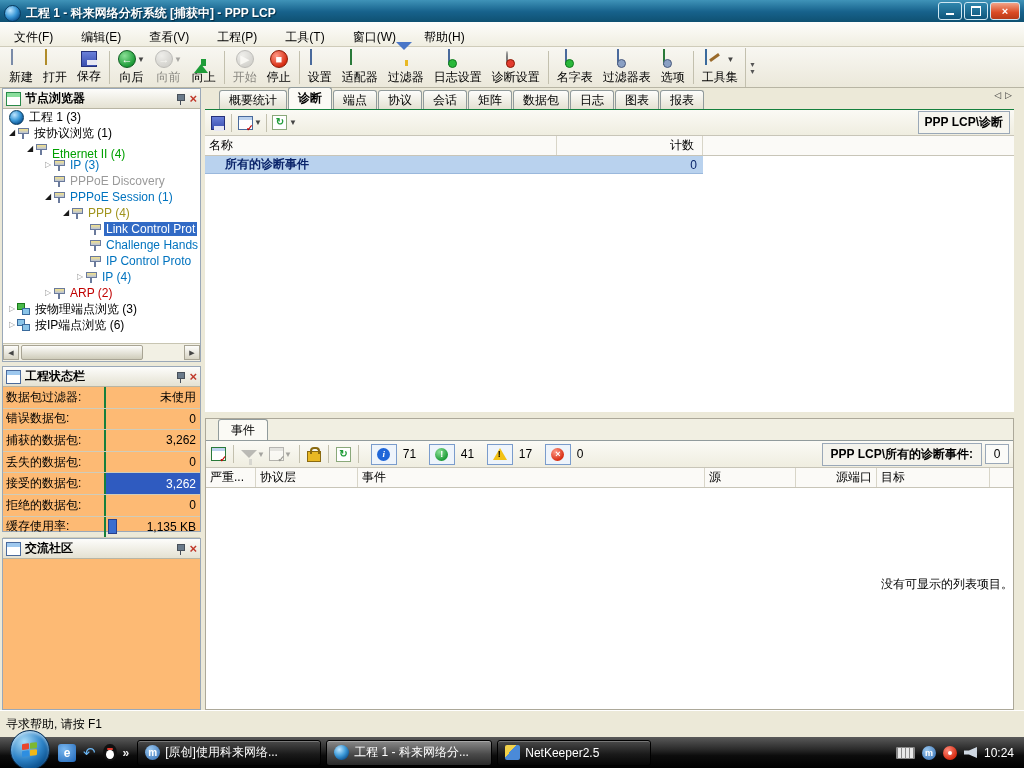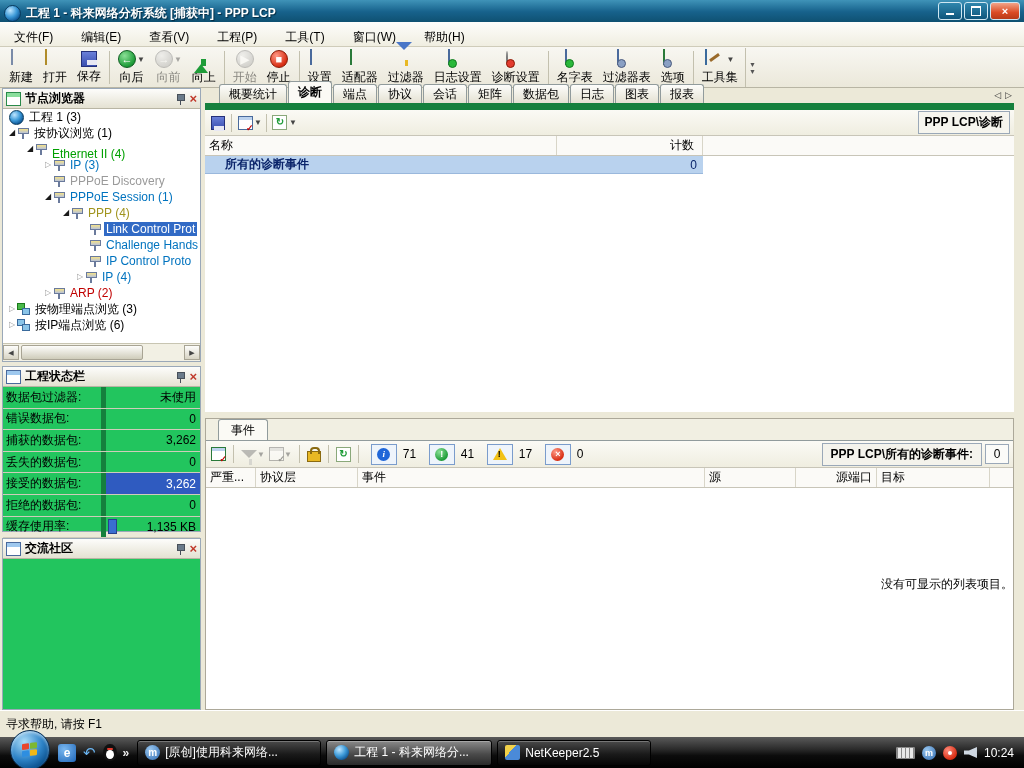--- a/index.html
+++ b/index.html
@@ -48,21 +48,21 @@
   .dot-badge::before{content:"";position:absolute;left:0px;bottom:0px;width:7px;height:7px;border-radius:50%;}
   .dot-green::before{background:#2ab83a;border:1px solid #117a1e;}
   .dot-red::before{background:#e23b2e;border:1px solid #8a1a06;}
   .dot-gear::before{background:#8aa0c4;border:1px solid #4a5a7c;}
   .ic-funnel{width:0;height:0;border-left:8px solid transparent;border-right:8px solid transparent;border-top:8px solid #4a77c8;margin:2px auto 0;}
   .ic-funnel::after{content:"";position:absolute;left:9px;top:10px;width:3px;height:6px;background:#e8b824;}
   .ic-tools{width:16px;height:12px;background:linear-gradient(#cfe2f4,#7aa8d4);border:1px solid #3a6a9c;margin:2px auto 0;}
   .ic-tools::after{content:"";position:absolute;left:4px;top:6px;width:11px;height:3px;background:#9a6a2a;transform:rotate(-35deg);}
   .tb-overflow{width:13px;display:flex;flex-direction:column;align-items:center;justify-content:center;color:#555;font-size:7px;margin-left:2px;border-left:1px solid #c3c0ae;}
   
-  .panel{position:absolute;left:2px;width:199px;border:1px solid #9aa8b8;background:#22c55e;box-sizing:border-box;}
+  .panel{position:absolute;left:2px;width:199px;border:1px solid #9aa8b8;background:#fdba74;box-sizing:border-box;}
   .phead{height:20px;background:linear-gradient(#fdfdfb,#e4e1d2);border-bottom:1px solid #b8b5a4;
     display:flex;align-items:center;padding:0 3px;gap:4px;box-sizing:border-box;}
   .phead .ptitle{flex:1;font-weight:bold;white-space:nowrap;overflow:hidden;}
   .picon{width:13px;height:12px;flex:none;border:1px solid #4a6a9c;background:linear-gradient(#9ec8ee 4px,#fff 4px);}
   .picon.greenish{border-color:#2a8a4a;background:linear-gradient(#8ade9c 4px,#fff 4px);}
   .pin{width:9px;height:12px;position:relative;flex:none;}
   .pin::before{content:"";position:absolute;left:1px;top:1px;width:6px;height:5px;background:#6a7a8a;border:1px solid #48505a;}
   .pin::after{content:"";position:absolute;left:4px;top:7px;width:1px;height:5px;background:#48505a;}
   .pclose{color:#c0392b;font-weight:bold;font-size:13px;line-height:12px;flex:none;}
   
@@ -82,27 +82,27 @@
     background:radial-gradient(circle at 35% 30%,#bfe6ff,#3d9ad8 45%,#0b4f8e 80%);border:1px solid #083a5e;}
   .tl{padding:0 2px;}
   .c-green{color:#00a000;margin-top:9px;} .c-blue{color:#0073bf;} .c-gray{color:#9a9a9a;}
   .c-olive{color:#a0941e;} .c-red{color:#c00000;} .c-black{color:#000;}
   .tl.sel{background:#316ac5;color:#fff;}
   .hscroll{position:absolute;left:0;bottom:0;right:0;height:17px;background:#f2f0e4;border-top:1px solid #c8c5b2;display:flex;align-items:center;}
   .harrow{width:16px;height:15px;background:linear-gradient(#fdfdfb,#d8d4c4);border:1px solid #a8a494;font-size:7px;display:flex;align-items:center;justify-content:center;color:#444;box-sizing:border-box;}
   .hthumb{height:13px;width:120px;margin-left:2px;background:linear-gradient(#fdfdfb,#cfccba);border:1px solid #a8a494;border-radius:2px;}
   
   .srow{height:20.6px;display:flex;border-bottom:1px solid #cfccba;align-items:center;}
-  .srow .sl{width:103px;padding-left:3px;border-right:5px solid #15803d;box-sizing:border-box;align-self:stretch;display:flex;align-items:center;}
+  .srow .sl{width:103px;padding-left:3px;border-right:2px solid #15803d;box-sizing:border-box;align-self:stretch;display:flex;align-items:center;}
   .srow .sv{flex:1;text-align:right;padding-right:4px;align-self:stretch;display:flex;align-items:center;justify-content:flex-end;}
   .srow .sv.hl{background:#2f5bc0;color:#fff;}
   .bufbar{width:7px;height:13px;background:#3a6ed0;border:1px solid #28408c;margin-right:auto;margin-left:2px;}
   
   .main{position:absolute;left:205px;top:88px;width:809px;height:622px;}
-  .tabstrip{position:absolute;left:0;top:0;right:0;height:22px;display:flex;align-items:flex-end;gap:1px;border-bottom:7px solid #15803d;background:transparent;padding-left:14px;box-sizing:border-box;}
+  .tabstrip{position:absolute;left:0;top:0;right:0;height:22px;display:flex;align-items:flex-end;gap:1px;border-bottom:1px solid #15803d;background:transparent;padding-left:14px;box-sizing:border-box;}
   .tab{height:18px;line-height:18px;padding:0 9px;background:linear-gradient(#fdfdfb,#e4e1d2);border:1px solid #919b9c;border-bottom:none;border-radius:3px 3px 0 0;white-space:nowrap;}
   .tab.active{height:21px;line-height:21px;background:#fbfaf5;font-weight:bold;position:relative;z-index:2;}
   .tabscroll{position:absolute;right:2px;top:2px;display:flex;gap:4px;color:#333;font-size:9px;}
   .viewbar{position:absolute;left:0;top:22px;right:0;height:26px;background:linear-gradient(#fbfaf5,#efede0);border-bottom:1px solid #c8c5b8;display:flex;align-items:center;padding:0 4px;box-sizing:border-box;}
   .vsep{width:1px;height:18px;background:#c3c0ae;margin:0 4px;}
   .mini{width:18px;height:18px;position:relative;display:flex;align-items:center;justify-content:center;}
   .mini .ic-floppy{width:12px;height:12px;margin:0;}
   .mini-grid{width:13px;height:12px;background:#fff;border:1px solid #4a6a9c;background-image:linear-gradient(#bcd2ee 3px,transparent 3px);position:relative;}
   .mini-grid::after{content:"✓";position:absolute;right:-2px;bottom:-4px;color:#c00000;font-size:9px;font-weight:bold;}
   .mini-ref{width:13px;height:13px;background:#fff;border:1px solid #8aa87a;color:#1e9c38;font-weight:bold;font-size:10px;line-height:12px;text-align:center;}

